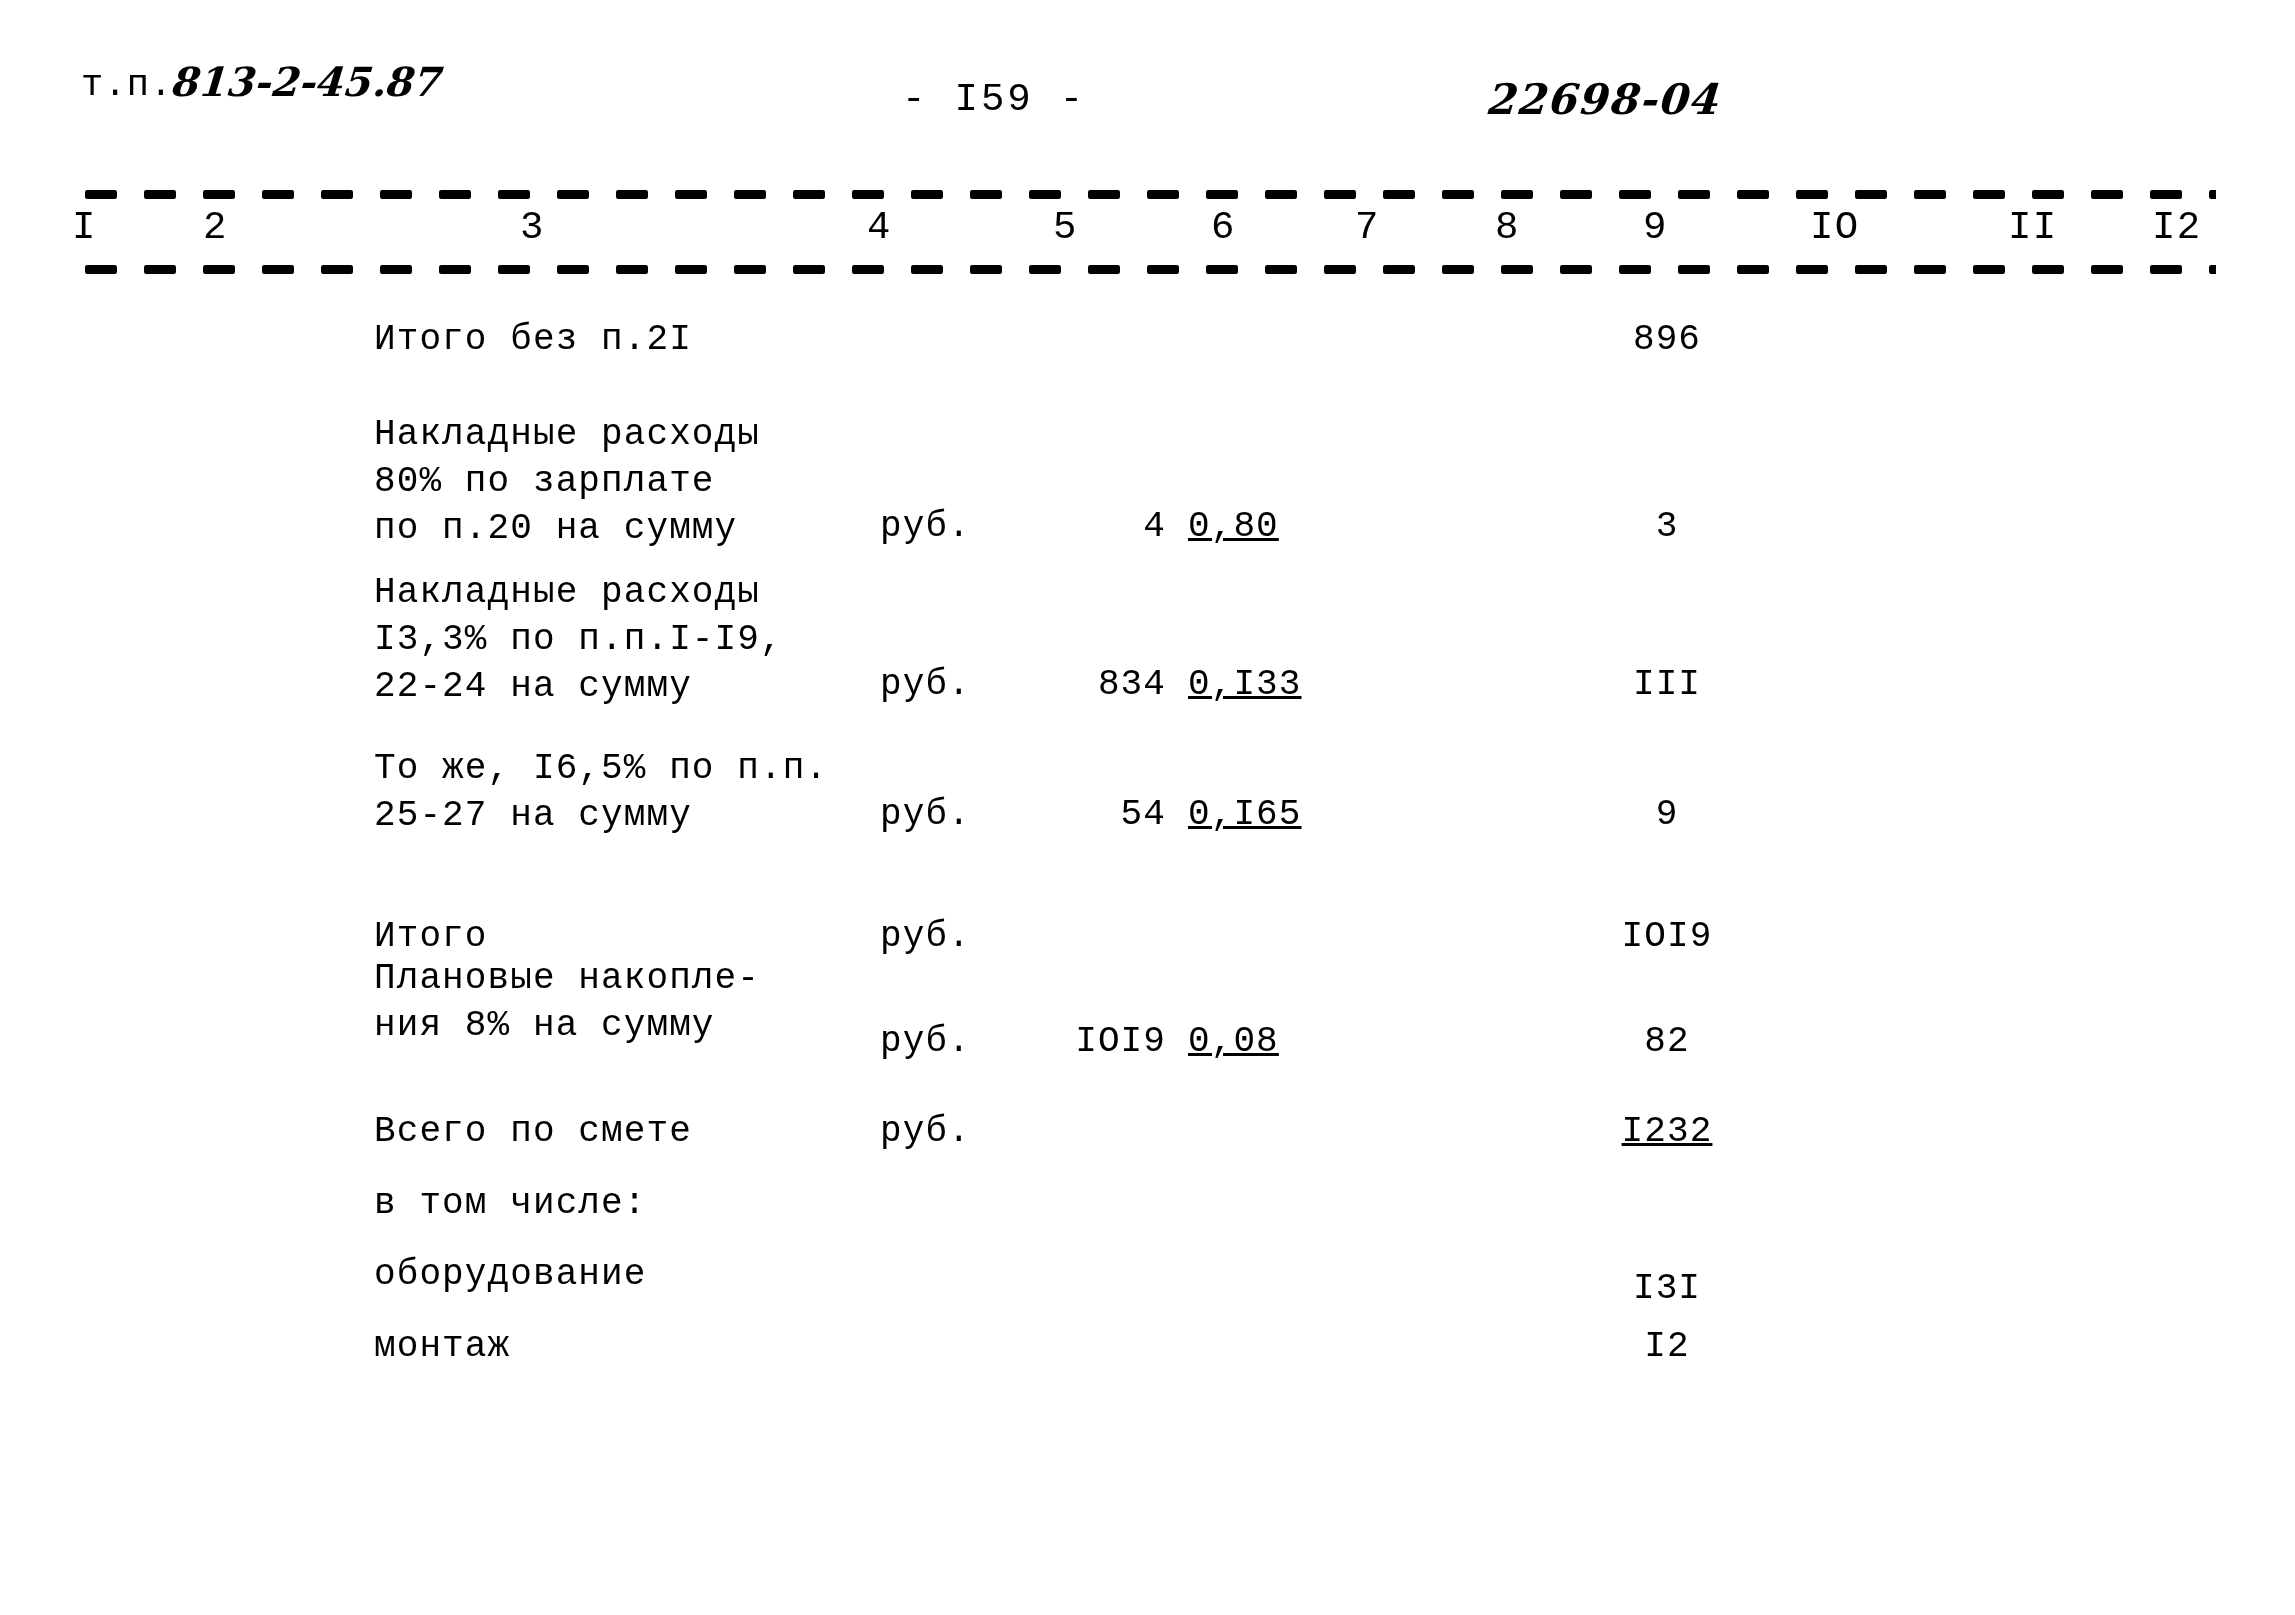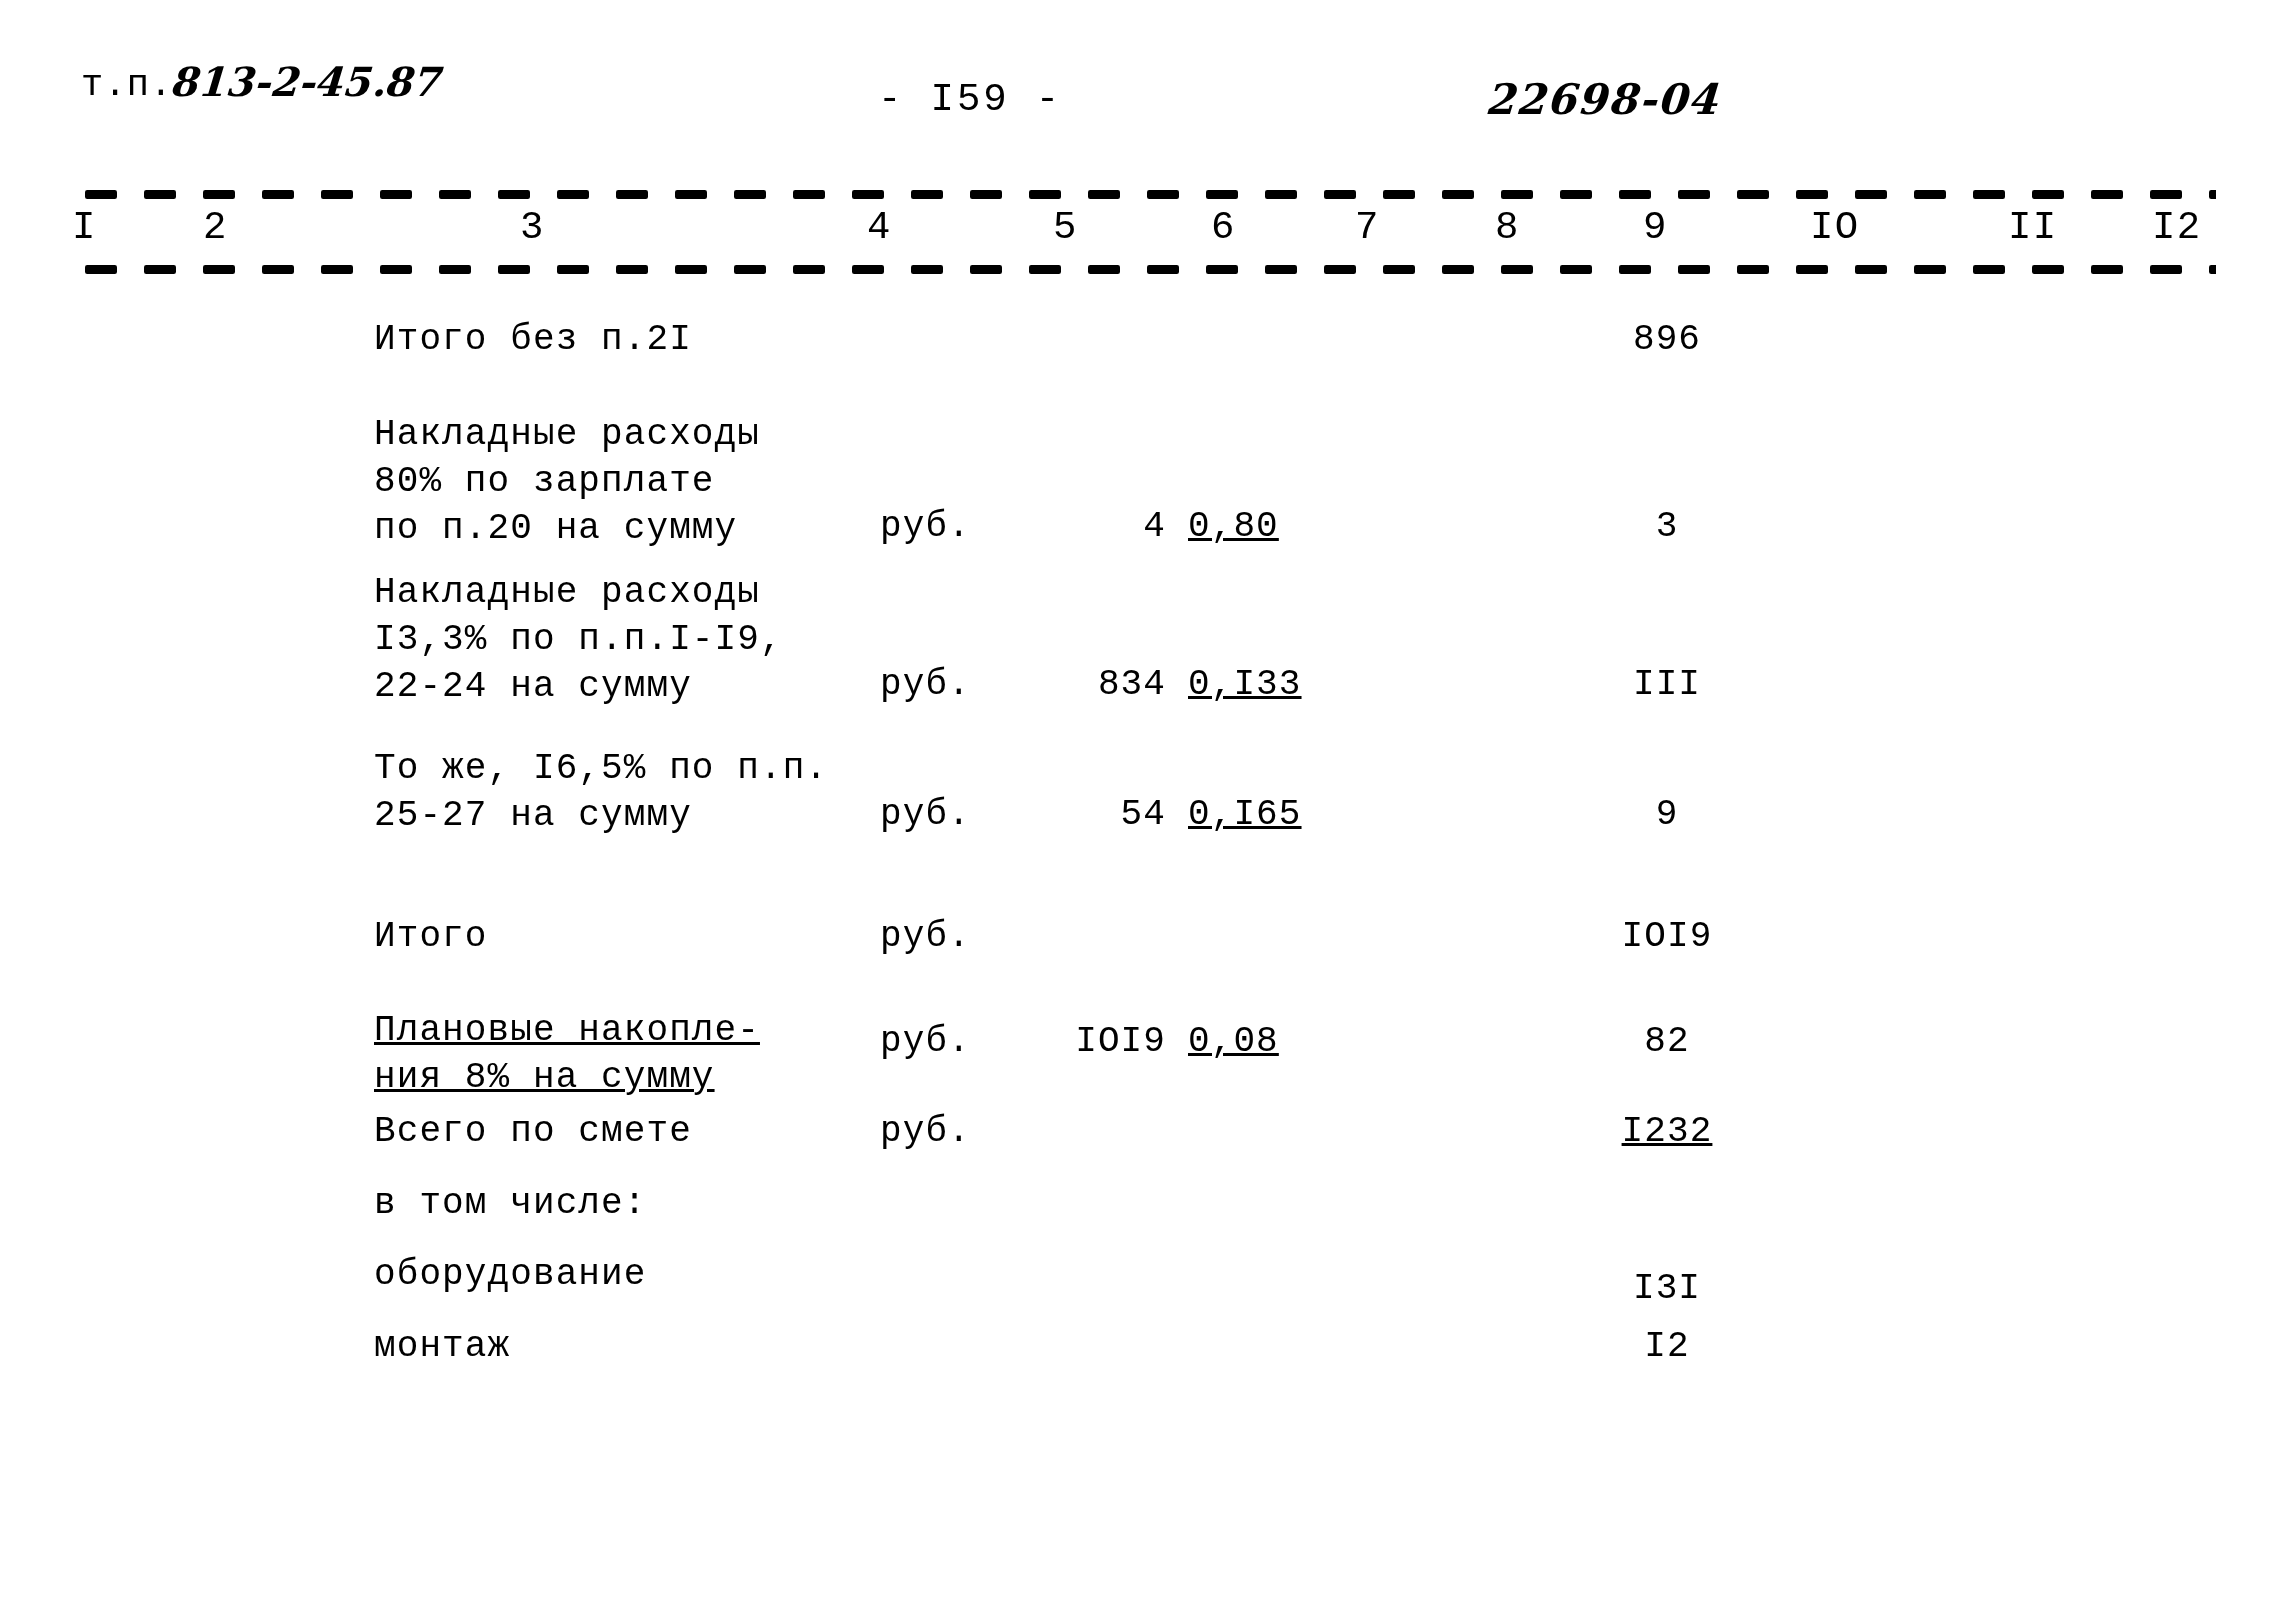--- a/index.html
+++ b/index.html
@@ -40,21 +40,21 @@
     font-style: italic;
     font-weight: 700;
     font-size: 40px;
     letter-spacing: 0px;
     transform: skewX(-6deg);
     display: inline-block;
     vertical-align: -1.4px;
   }
   .hdr-center {
     position: absolute;
-    left: 878px;
+    left: 902px;
     top: 78px;
     font-size: 39px;
     letter-spacing: 2.9px;
     white-space: nowrap;
   }
   .hdr-right {
     position: absolute;
     left: 1489px;
     top: 75px;
     white-space: nowrap;
@@ -194,21 +194,21 @@
       <div class="cell c-qty" style="top: 792px;">54</div>
       <div class="cell c-price" style="top: 792px;">0,I65</div>
       <div class="cell c-sum" style="top: 792px;">9</div>
     </div>
     <div class="row" style="top: 0px;">
       <div class="cell c-desc desc-multi" style="top: 914px;">Итого</div>
       <div class="cell c-unit" style="top: 914px;">руб.</div>
       <div class="cell c-sum" style="top: 914px;">IOI9</div>
     </div>
     <div class="row" style="top: 0px;">
-      <div class="cell c-desc desc-multi" style="top: 1008px; text-decoration: underline;">Плановые накопле-
+      <div class="cell c-desc desc-multi" style="top: 956px;">Плановые накопле-
 ния 8% на сумму</div>
       <div class="cell c-unit" style="top: 1019px;">руб.</div>
       <div class="cell c-qty" style="top: 1019px;">IOI9</div>
       <div class="cell c-price" style="top: 1019px;">0,08</div>
       <div class="cell c-sum" style="top: 1019px;">82</div>
     </div>
     <div class="row" style="top: 0px;">
       <div class="cell c-desc desc-multi" style="top: 1109px;">Всего по смете</div>
       <div class="cell c-unit" style="top: 1109px;">руб.</div>
       <div class="cell c-sum" style="top: 1109px; text-decoration: underline;">I232</div>

